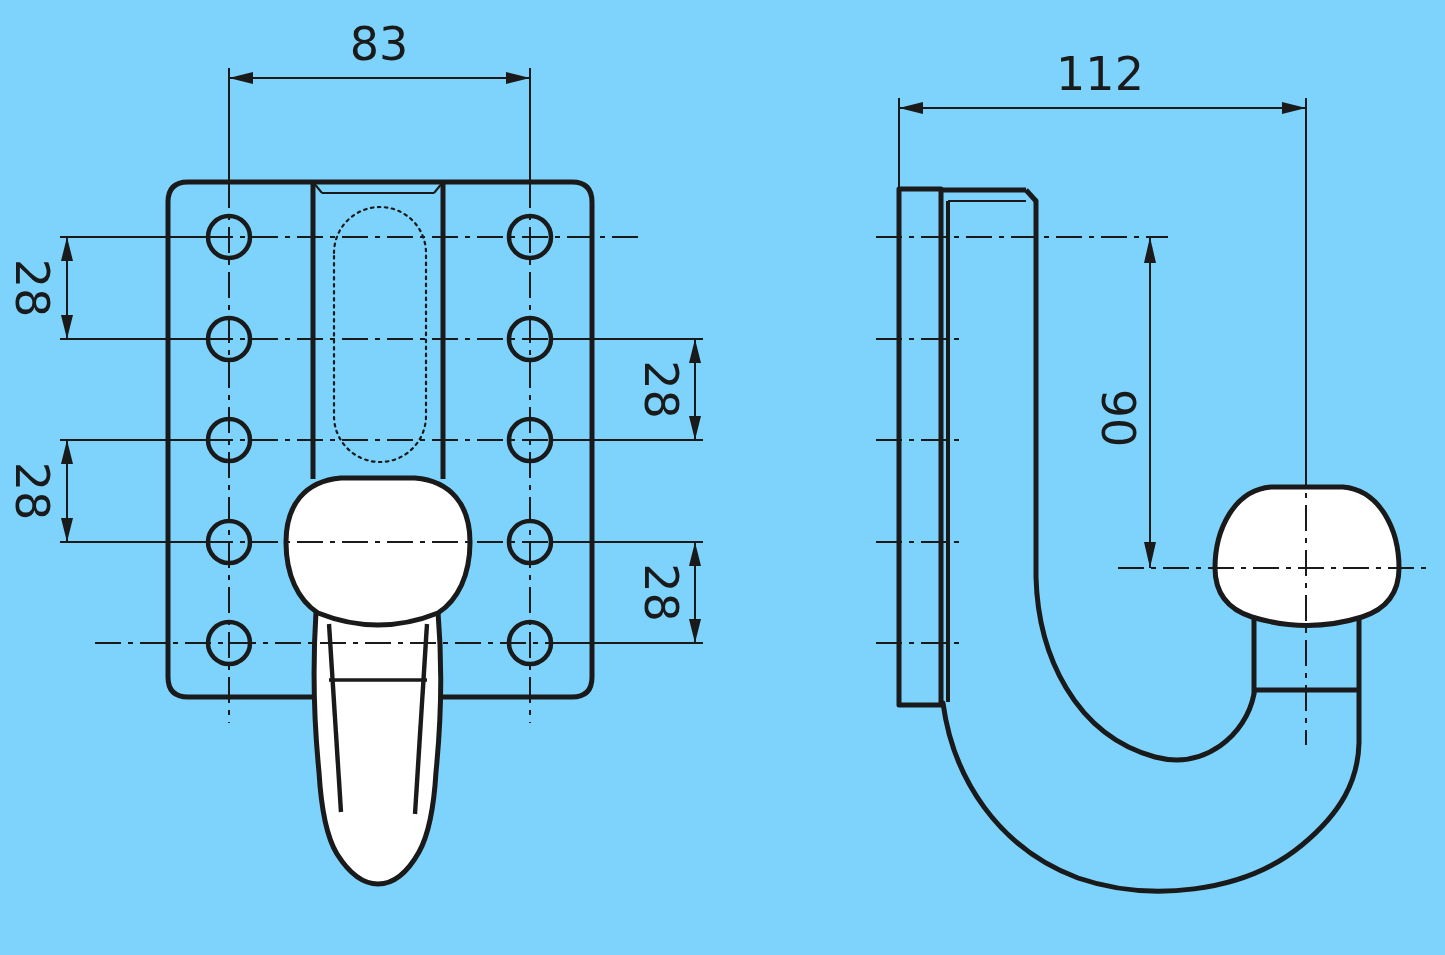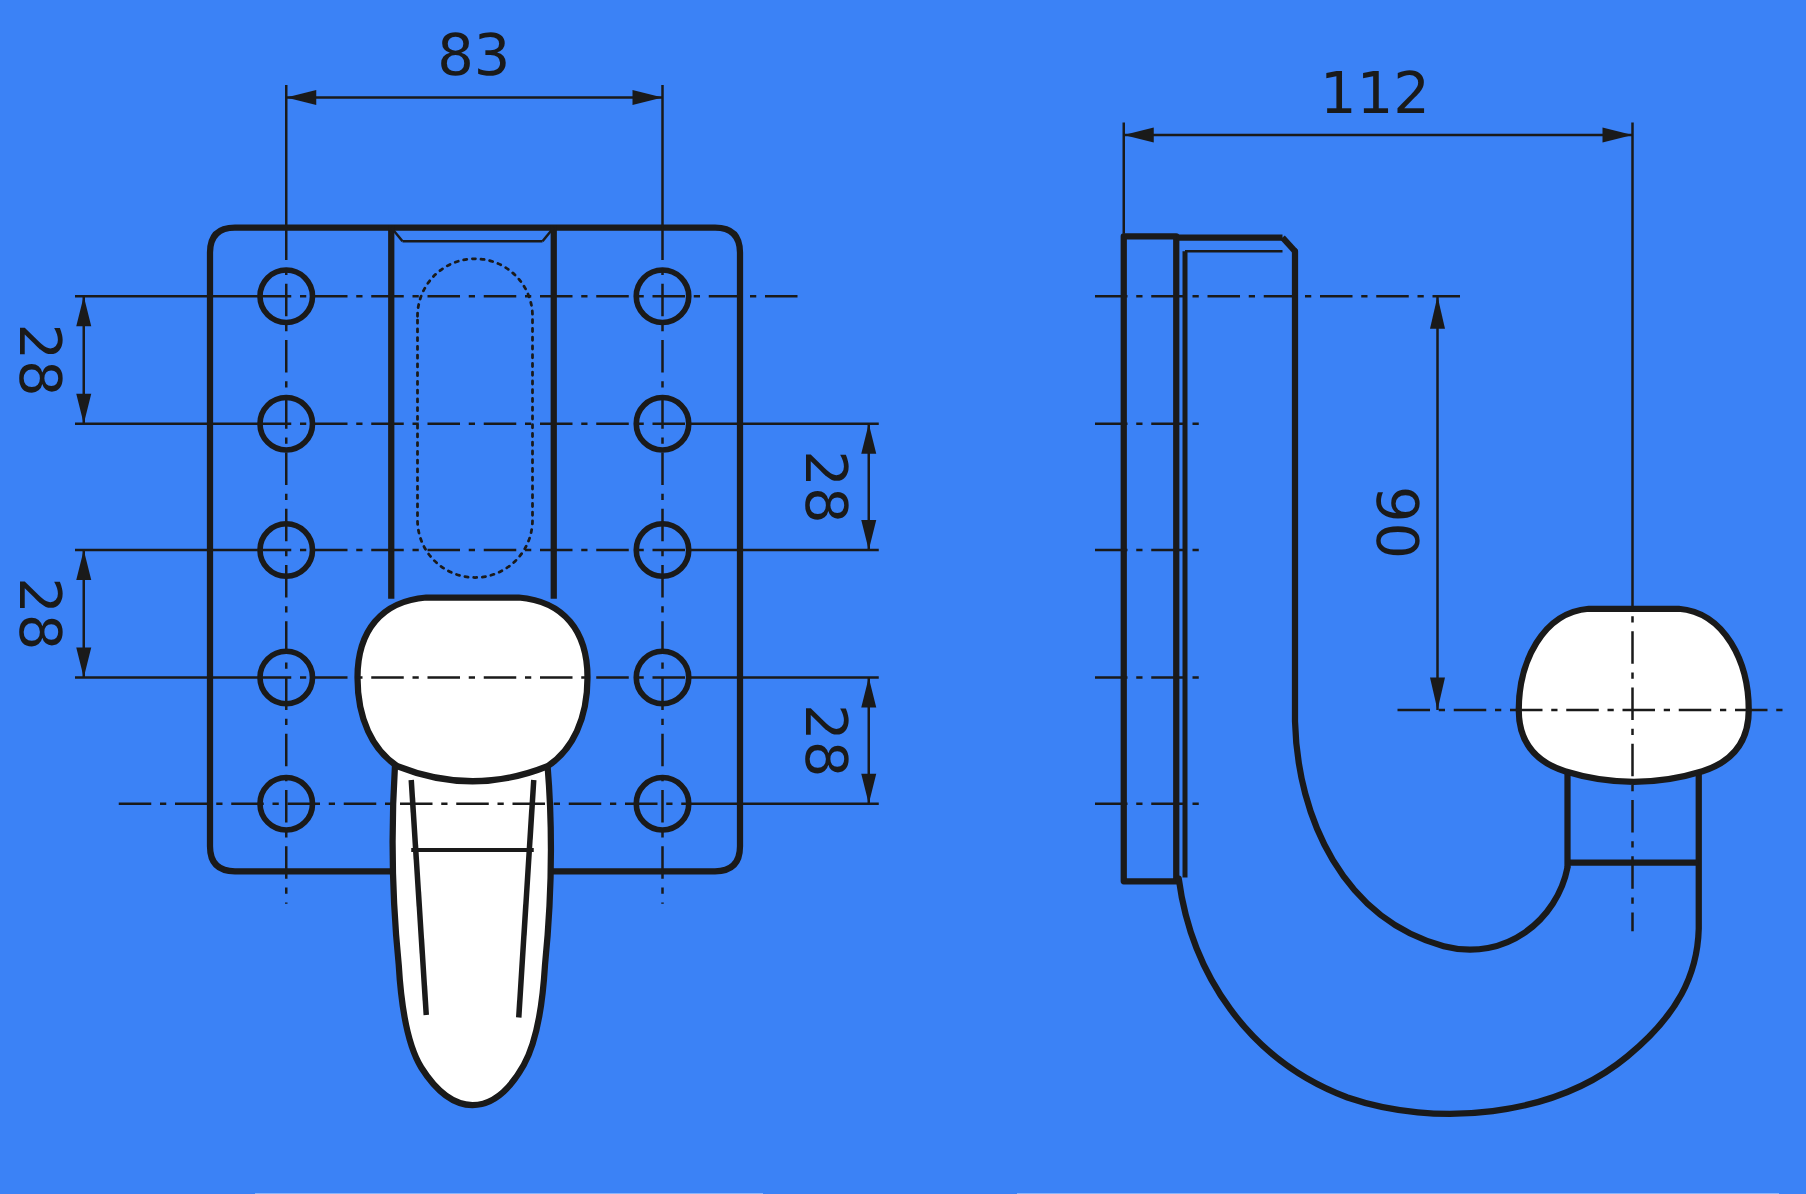--- a/index.html
+++ b/index.html
@@ -1,19 +1,19 @@
 <!DOCTYPE html>
 <html><head>
 <meta charset="utf-8">
 <style>
   html,body{margin:0;padding:0;background:#ffffff;}
   .sheet{
     position:relative;
     width:1445px;height:955px;
-    background:#3b82f6;
+    background:#7dd3fc;
     overflow:hidden;
     font-family:"DejaVu Sans","Liberation Sans",sans-serif;
   }
   svg text{
     font-family:"DejaVu Sans","Liberation Sans",sans-serif;
     font-size:46px;
   }
 </style>
 </head>
 <body>

